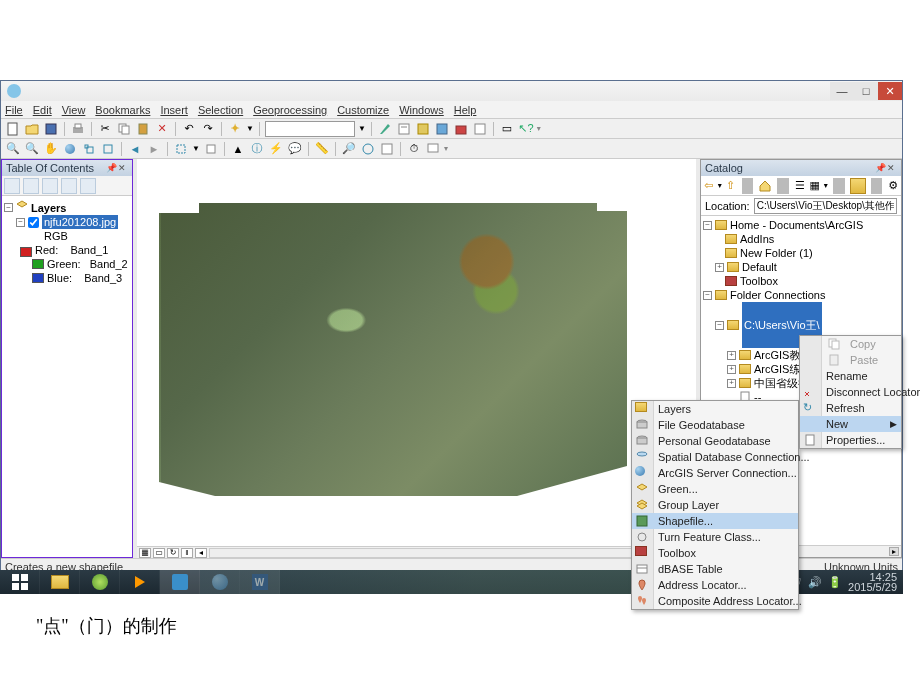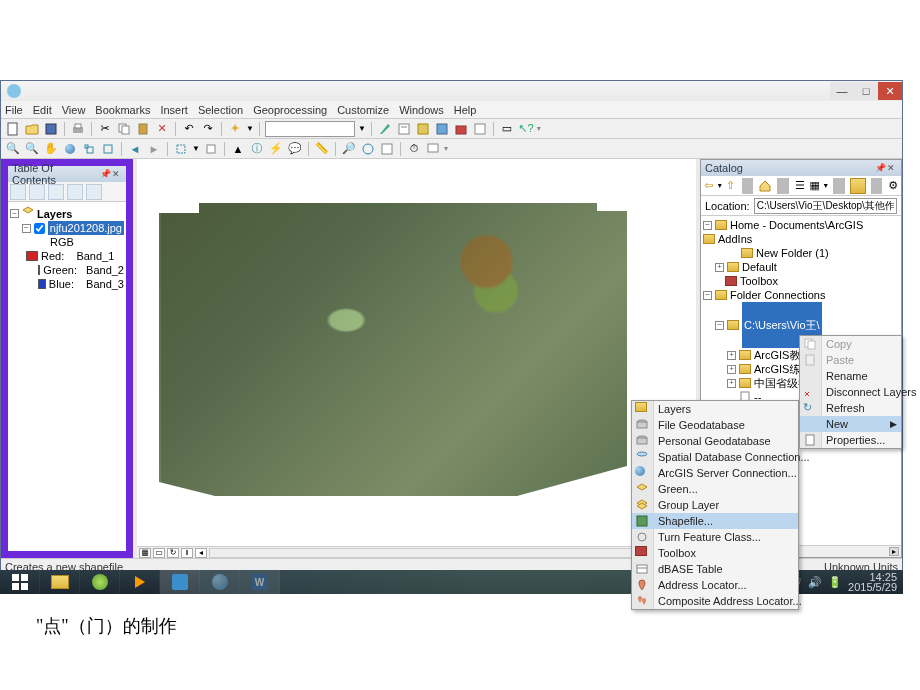--- a/index.html
+++ b/index.html
@@ -6,28 +6,28 @@
   body { background: #fff; width: 920px; height: 690px; position: relative; }
   .page { position: absolute; top: 80px; left: 0; width: 903px; height: 505px; background: #eaeaea; border: 1px solid #5a6f8f; }
   .titlebar { height: 20px; background: linear-gradient(#f4f4f4,#eaeaea); display:flex; align-items:center; position:relative; }
   .titlebar .appicon { width:14px; height:14px; background:#85c5e8; border-radius:50%; margin:0 6px; }
   .titlebar .title { position:absolute; left:0; right:0; text-align:center; color:#333; }
   .winbtns { position:absolute; right:0; display:flex; }
   .winbtns div { width:24px; height:18px; display:flex; align-items:center; justify-content:center; font-size:11px; font-family:sans-serif; }
   .winbtns .min, .winbtns .max { background:#e6e6e6; color:#333;}
   .winbtns .close { background:#c74a3a; color:#fff; }
   .menubar { height:18px; background:#f3f3f3; display:flex; align-items:center; padding:0 4px; gap:10px; color:#333; border-bottom:1px solid #ccc;}
-  .menubar span { cursor:default; }
+  .menubar span { cursor:default;text-decoration:underline; }
   .toolbar1, .toolbar2 { height:20px; background:#f0f0f0; display:flex; align-items:center; gap:3px; padding:0 4px; border-bottom:1px solid #ccc;}
   .tbtn { width:16px; height:16px; display:flex; align-items:center; justify-content:center; }
   .tbtn svg { width:14px; height:14px;}
   .sep { width:1px; height:14px; background:#bbb; margin:0 2px;}
   .combo { width:90px; height:16px; background:#fff; border:1px solid #999; }
   .workspace { position:absolute; top:78px; bottom:26px; left:0; right:0;}
-  .toc { position:absolute; left:0; top:0; bottom:0; width:132px; background:#fff; border:7px solid #6d28d9;}
+  .toc { position:absolute; left:0; top:0; bottom:0; width:132px; background:#fff; border:1px solid #6d28d9;}
   .panel-header { height:16px; background:linear-gradient(#dbe4ee,#c3d2e2); display:flex; align-items:center; padding:0 4px; color:#2b3a4a; font-weight:normal;}
   .panel-header .pinclose { margin-left:auto; display:flex; gap:2px;}
   .panel-header .pinclose span { width:10px; height:10px; color:#555; font-size:9px;}
   .toc-toolbar { height:20px; background:#f4f4f4; border-bottom:1px solid #ccc; display:flex; gap:3px; padding:2px;}
   .toc-toolbar div { width:16px; height:16px; background:#e4ecf4; border:1px solid #bcd;}
   .toc-tree { padding:4px 2px; line-height:14px; color:#000;}
   .tree-row { display:flex; align-items:center; gap:3px; white-space:nowrap;}
   .tree-toggle { width:9px; height:9px; border:1px solid #888; display:flex; align-items:center; justify-content:center; font-size:8px; color:#555;}
   .layers-bold { font-weight:bold;}
   .sel { background:#2f6fbf; color:#fff; padding:0 2px;}
@@ -45,21 +45,21 @@
   .cat-toolbar { height:20px; border-bottom:1px solid #ccc; display:flex; gap:3px; padding:2px; align-items:center;}
   .cat-toolbar div { width:16px; height:16px; display:flex; align-items:center; justify-content:center;}
   .loc { height:20px; display:flex; align-items:center; gap:4px; padding:0 4px; border-bottom:1px solid #ccc;}
   .loc input{flex:1; height:16px; border:1px solid #999; padding:0 2px; font-size:10px;}
   .cat-tree { padding:2px; line-height:14px; overflow:hidden;}
   .cat-tree .tree-row { margin-left:0;}
   .selpath { background:#2f6fbf; color:#fff; padding:16px 2px;}
   .bold { font-weight:normal;}
   .ctx-menu { position:absolute; background:#f4f4f4; border:1px solid #999; box-shadow:2px 2px 4px rgba(0,0,0,.3); z-index:50;}
   .ctx-menu .row { height:16px; display:flex; align-items:center; padding:0 20px 0 26px; position:relative; white-space:nowrap; color:#222;}
-  .ctx-menu .row.disabled { color:#999;}
+  .ctx-menu .row.disabled { color:#999;margin-left:24px;}
   .ctx-menu .row.hl { background:#bcd6f0;}
   .ctx-menu .iconbar { position:absolute; left:0; top:0; bottom:0; width:22px; background:#e8e8e8; border-right:1px solid #d4d4d4;}
   .ctx-menu .micon { position:absolute; left:3px; top:1px; width:14px; height:14px;}
   .ctx-menu .arrow { position:absolute; right:4px; font-size:9px;}
   .ctx1 { top:241px; right:103px; width:168px;}
   .ctx2 { top:176px; right:0; width:103px;}
   .statusbar { position:absolute; bottom:10px; left:0; right:0; height:16px; background:#efefef; border-top:1px solid #ccc; display:flex; align-items:center; padding:0 4px; font-size:10px; color:#333;}
   .statusbar .right { margin-left:auto;}
   .map-scrollbar { position:absolute; left:136px; right:206px; bottom:0; height:12px; background:#f0f0f0; border-top:1px solid #ccc; display:flex; align-items:center; gap:2px; padding:0 2px;}
   .map-scrollbar .sb{width:12px;height:10px;background:#fff;border:1px solid #aaa;display:flex;align-items:center;justify-content:center;font-size:8px;}
@@ -275,21 +275,21 @@
             <span class="layers-bold">Layers</span>
           </div>
         <div class="tree-row" style="margin-left:12px;">
             <div class="tree-toggle">−</div>
             <input type="checkbox" checked="" style="width: 11px; height: 11px;">
             <span class="sel">njfu201208.jpg</span>
           </div>
         <div class="tree-row" style="margin-left:40px;">
             <span>RGB</span>
           </div>
-        <div class="tree-row" style="margin-left:16px;"><div class="chip" style="background:#d02020;"></div><span>Red:</span>&nbsp;&nbsp;<span>Band_1</span></div>
+        <div class="tree-row" style="margin-left:16px;align-items:flex-end;"><div class="chip" style="background:#d02020;"></div><span>Red:</span>&nbsp;&nbsp;<span>Band_1</span></div>
         <div class="tree-row" style="margin-left:28px;"><div class="chip" style="background:#20a020;"></div><span>Green:</span>&nbsp;<span>Band_2</span></div>
         <div class="tree-row" style="margin-left:28px;"><div class="chip" style="background:#2040c0;"></div><span>Blue:</span>&nbsp;&nbsp;<span>Band_3</span></div>
       </div>
     </div>
 
     <div class="map">
       <div class="mapimg">
         <div class="cut" style="left:0;top:0;width:40px;height:10px;"></div>
         <div class="cut" style="right:0;top:0;width:30px;height:8px;"></div>
         <div class="cut" style="left:0;bottom:0;width:56px;height:14px;clip-path:polygon(0 0,100% 100%,0 100%);"></div>
@@ -337,25 +337,25 @@
       <div class="loc">
         <span>Location:</span>
         <input value="C:\Users\Vio王\Desktop\其他作业\GIS" style="">
       </div>
       <div class="cat-tree">
         <div class="tree-row">
             <div class="tree-toggle">−</div>
             <div class="folder-ico"></div>
             <span>Home - Documents\ArcGIS</span>
           </div>
-        <div class="tree-row" style="">
+        <div class="tree-row" style="margin-left:22px;">
             <div class="folder-ico"></div>
             <span>AddIns</span>
           </div>
-        <div class="tree-row" style="margin-left:38px;">
+        <div class="tree-row" style="margin-left:22px;">
             <div class="folder-ico"></div>
             <span>New Folder (1)</span>
           </div>
         <div class="tree-row" style="margin-left:12px;">
             <div class="tree-toggle">+</div>
             <div class="folder-ico"></div>
             <span class="bold">Default</span>
           </div>
         <div class="tree-row" style="margin-left:22px;">
             <div class="toolbox-ico"></div>
@@ -510,21 +510,21 @@
             </svg></div>
           <span>Paste</span>
         </div>
       <div class="row">
           <span>Rename</span>
         </div>
       <div class="row">
           <div class="micon"><svg width="14" height="14">
               <path d="M2 7l4 4M2 11l4-4" stroke="#c33"></path>
             </svg></div>
-          <span>Disconnect Layers</span>
+          <span>Disconnect Locator</span>
         </div>
       <div class="row">
           <div class="micon" style="color:#38a;">↻</div>
           <span>Refresh</span>
         </div>
       <div class="row hl">
           <span>New</span>
           <span class="arrow">▶</span>
         </div>
       <div class="row">

